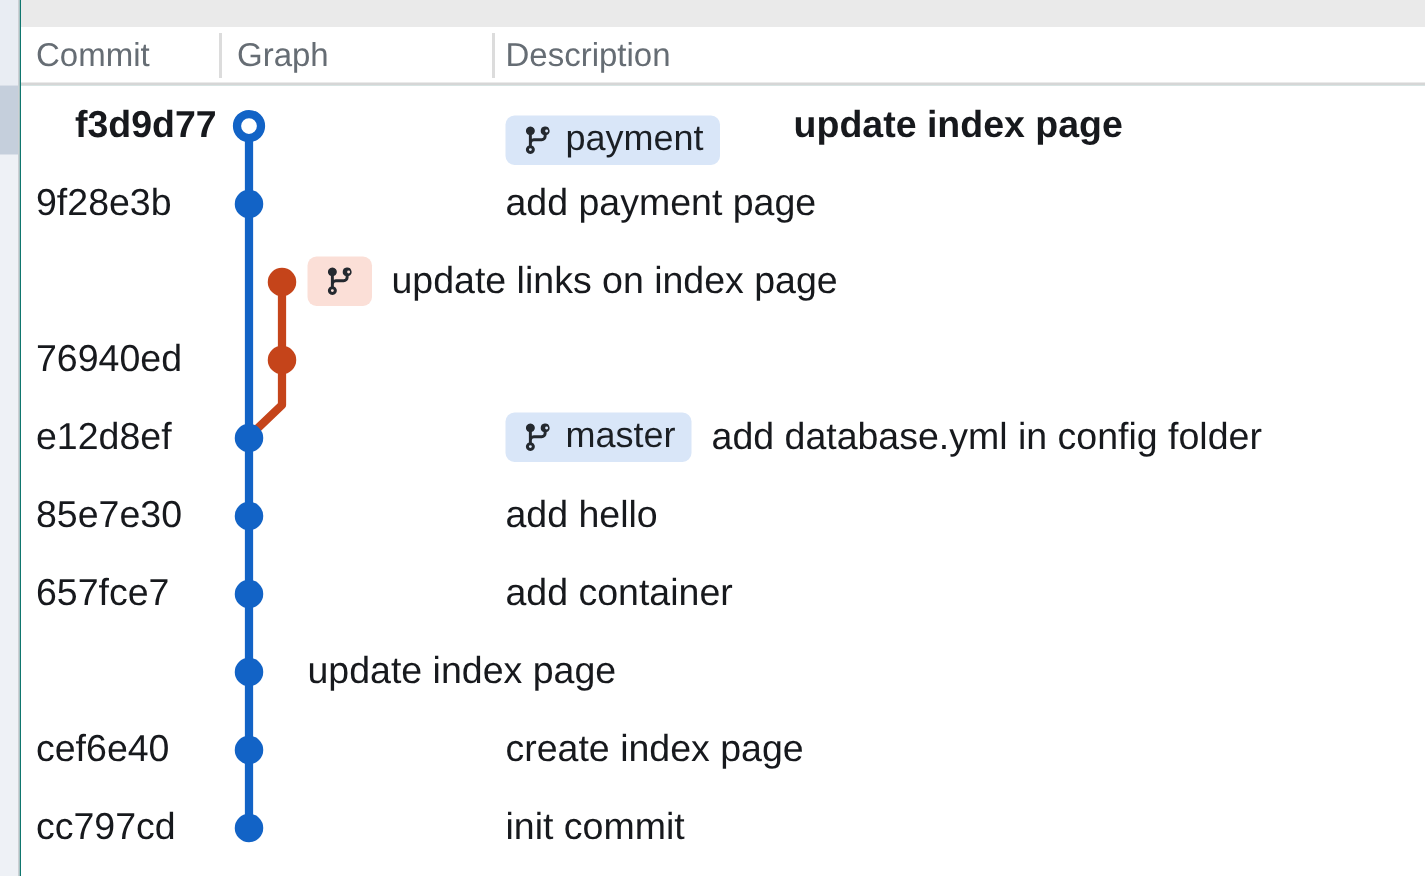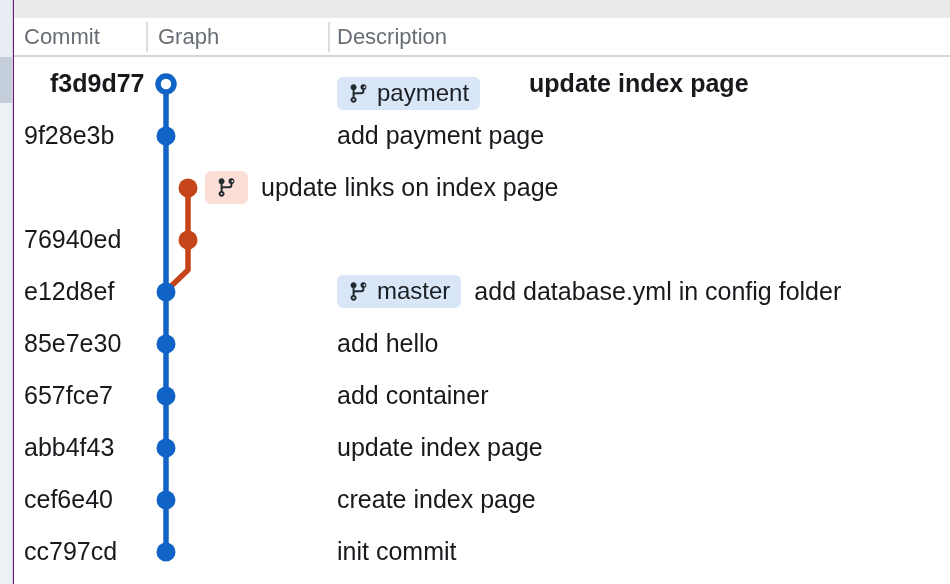--- a/index.html
+++ b/index.html
@@ -1,18 +1,18 @@
 <!DOCTYPE html>
 <html><head>
 <meta charset="utf-8">
 <style>
   html,body{margin:0;padding:0;background:#ffffff;}
   *{box-sizing:border-box;}
   .app{
-    position:relative;width:950px;height:584px;overflow:hidden;background:#701a75;
+    position:relative;width:950px;height:584px;overflow:hidden;background:#0f766e;
     font-family:"Liberation Sans","DejaVu Sans",sans-serif;color:#17191d;
   }
   
   .left-strip{position:absolute;left:0;top:0;bottom:0;width:13px;background:#eef1f6;border-right:1px solid #cdd0d4;}
   .strip-top{height:57px;background:#e9edf3;}
   .strip-thumb{height:46px;background:#c5cfdc;}
   .content{position:absolute;left:14px;top:0;right:0;bottom:0;}
   .top-bar{height:18px;background:#eaeaea;}
   
   .header-row{position:relative;display:flex;height:39px;align-items:center;border-bottom:2px solid #d6d6d6;background:#fff;}
@@ -125,21 +125,20 @@
           </div>
         </div>
         <div class="row">
           <div class="cell-commit">657fce7</div>
           <div class="cell-graph"></div>
           <div class="cell-desc">
             <span class="msg">add container</span>
           </div>
         </div>
         <div class="row">
-          <div class="cell-commit">abb4f43</div>
           <div class="cell-graph"></div>
           <div class="cell-desc">
             <span class="msg">update index page</span>
           </div>
         </div>
         <div class="row">
           <div class="cell-commit">cef6e40</div>
           <div class="cell-graph"></div>
           <div class="cell-desc">
             <span class="msg">create index page</span>

